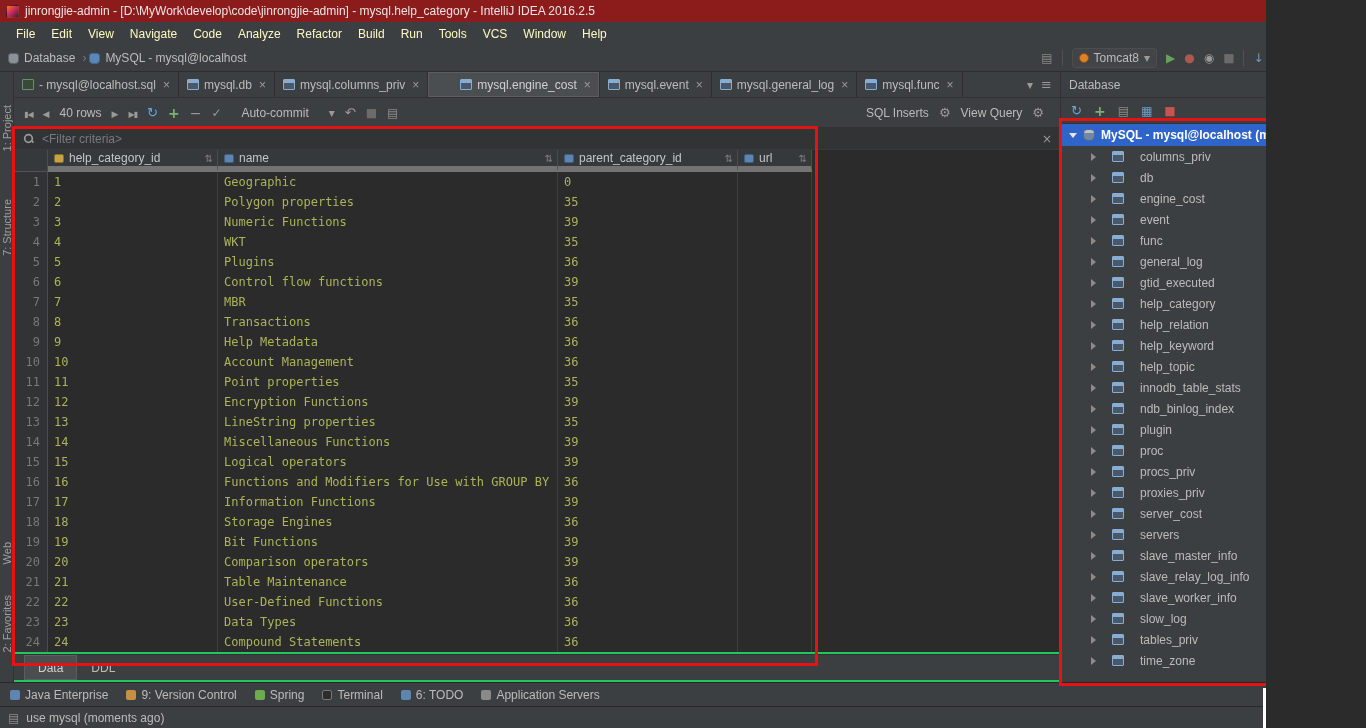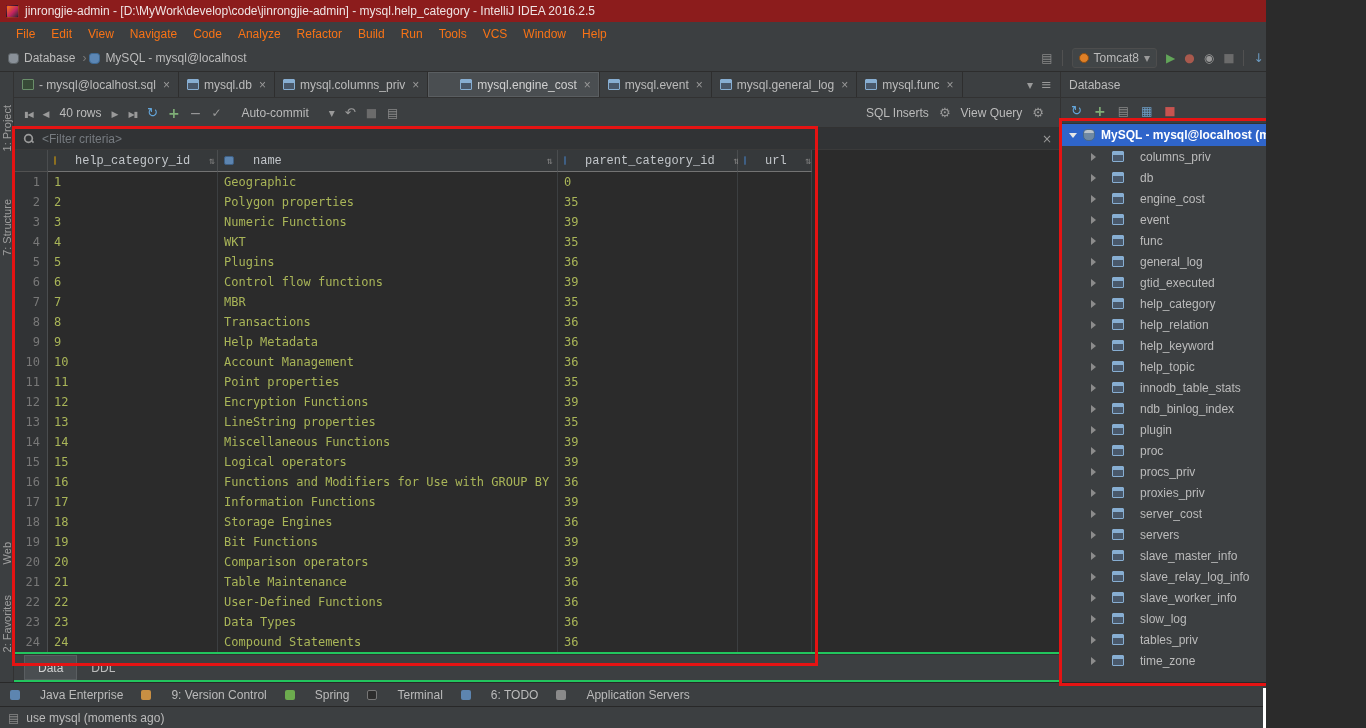--- a/index.html
+++ b/index.html
@@ -12,21 +12,21 @@
               display:flex; align-items:center; padding-left:6px; color:#efe3e3; }
   .titlebar .appicon { width:13px; height:13px; border-radius:2px; margin-right:6px;
                        background:linear-gradient(135deg,#f97a12,#c32361 55%,#2a2a2e); border:1px solid #00000055; }
   .title-text { font-size:12px; white-space:nowrap; }
   .winbtns { margin-left:auto; display:flex; height:22px; }
   .winbtn { width:36px; text-align:center; line-height:22px; color:#f0dede; font-size:12px; }
 
   
   .menubar { position:absolute; left:0; top:22px; width:1366px; height:23px; background:#3c3f41;
              display:flex; align-items:center; padding-left:8px; }
-  .menu-item { padding:3px 8px; color:#f97316; }
+  .menu-item { padding:3px 8px; color:#fef9c3; }
 
   
   .navbar { position:absolute; left:0; top:45px; width:1366px; height:27px; background:#3c3f41;
             border-bottom:1px solid #2d2d2d; display:flex; align-items:center; padding:0 8px; }
   .crumb { display:flex; align-items:center; gap:5px; margin-right:4px; }
   .crumb-sep { color:#7a7a7a; margin:0 3px; }
   .dbstack-icon { width:11px; height:11px; border-radius:3px 3px 4px 4px; background:#8a9199;
                   border:1px solid #5e6468; }
   .mysql-icon { width:11px; height:11px; border-radius:3px 3px 4px 4px; background:#5c87b5;
                 border:1px solid #3f6档; border:1px solid #3f6a94; }
@@ -105,23 +105,23 @@
 
   
   .filter-row { position:absolute; left:0; top:56px; width:1046px; height:22px; background:#313335;
                 border-bottom:1px solid #3a3a3a; display:flex; align-items:center; gap:7px; padding:0 8px; }
   .filter-text { color:#767b80; }
   .filter-row .g-close { margin-left:auto; }
 
   
   .grid-header { position:absolute; left:0; top:78px; width:1046px; height:22px; display:flex; background:#2b2b2b; }
   .corner { width:34px; height:22px; background:#36393b; border-right:1px solid #4a4d4f; border-bottom:1px solid #515151; }
-  .hcell { display:flex; align-items:center; gap:19px; padding:0 4px 0 6px; background:#36393b;
-           border-right:1px solid #4a4d4f; border-bottom:1px solid #737373; height:22px;
-           font-family:Liberation Mono, monospace; font-size:12px; color:#c2c6ca; }
+  .hcell { display:flex; align-items:center; gap:5px; padding:0 4px 0 6px; background:#36393b;
+           border-right:1px solid #4a4d4f; border-bottom:6px solid #737373; height:22px;
+           font-family:Liberation Sans, sans-serif; font-size:12px; color:#c2c6ca; }
   .hicon { width:10px; height:9px; border-radius:2px; display:inline-block; }
   .hicon.key { background:#c8a343; border:1px solid #8d701f; }
   .hicon.col { background:#5d85b0; border:1px solid #3e5f84; }
   .sort { margin-left:auto; color:#808080; font-size:10px; }
   .col-id { width:170px; } .col-name { width:340px; } .col-parent { width:180px; } .col-url { width:74px; }
 
   .grid-body { position:absolute; left:0; top:100px; width:1046px; height:480px; background:#2b2b2b; }
   .grow { display:flex; height:20px; line-height:20px; font-family:"DejaVu Sans Mono",monospace; font-size:12px; }
   .gut { width:34px; color:#787878; text-align:right; padding-right:7px; background:#313335;
          border-right:1px solid #4a4d4f; }
@@ -145,21 +145,21 @@
   .tree-root { height:22px; display:flex; align-items:center; gap:6px; padding-left:8px;
                background:#2f65ca; color:#ffffff; font-weight:bold; }
   .tree-item { height:21px; display:flex; align-items:center; gap:16px; padding-left:30px; color:#bbbbbb; }
   .tri { width:0; height:0; display:inline-block; }
   .tri.right { border-left:5px solid #8c8c8c; border-top:4px solid transparent; border-bottom:4px solid transparent; }
   .tri.down { border-top:5px solid #e6e6e6; border-left:4px solid transparent; border-right:4px solid transparent; }
 
   
   .statusbar { position:absolute; left:0; top:682px; width:1366px; height:24px; background:#3c3f41;
                border-top:1px solid #282828; display:flex; align-items:center; gap:18px; padding-left:10px; }
-  .sbtn { display:flex; align-items:center; gap:20px; color:#bbbbbb; }
+  .sbtn { display:flex; align-items:center; gap:5px; color:#bbbbbb; }
   .sbicon { width:10px; height:10px; border-radius:2px; display:inline-block; }
   .sb0 { background:#5d85b0; } .sb1 { background:#c88f43; } .sb2 { background:#6cab4e; }
   .sb3 { background:#2d2d2d; border:1px solid #777; } .sb4 { background:#5d85b0; } .sb5 { background:#8a8a8a; }
   .statusline { position:absolute; left:0; top:706px; width:1366px; height:22px; background:#3c3f41;
                 border-top:1px solid #282828; display:flex; align-items:center; gap:7px; padding-left:8px; }
 
   
   .annobox { position:absolute; border:3px solid #e51313; z-index:60; pointer-events:none; }
   #box-table { left:12px; top:126px; width:806px; height:540px; }
   #box-db { left:1059px; top:118px; width:295px; height:568px; }

